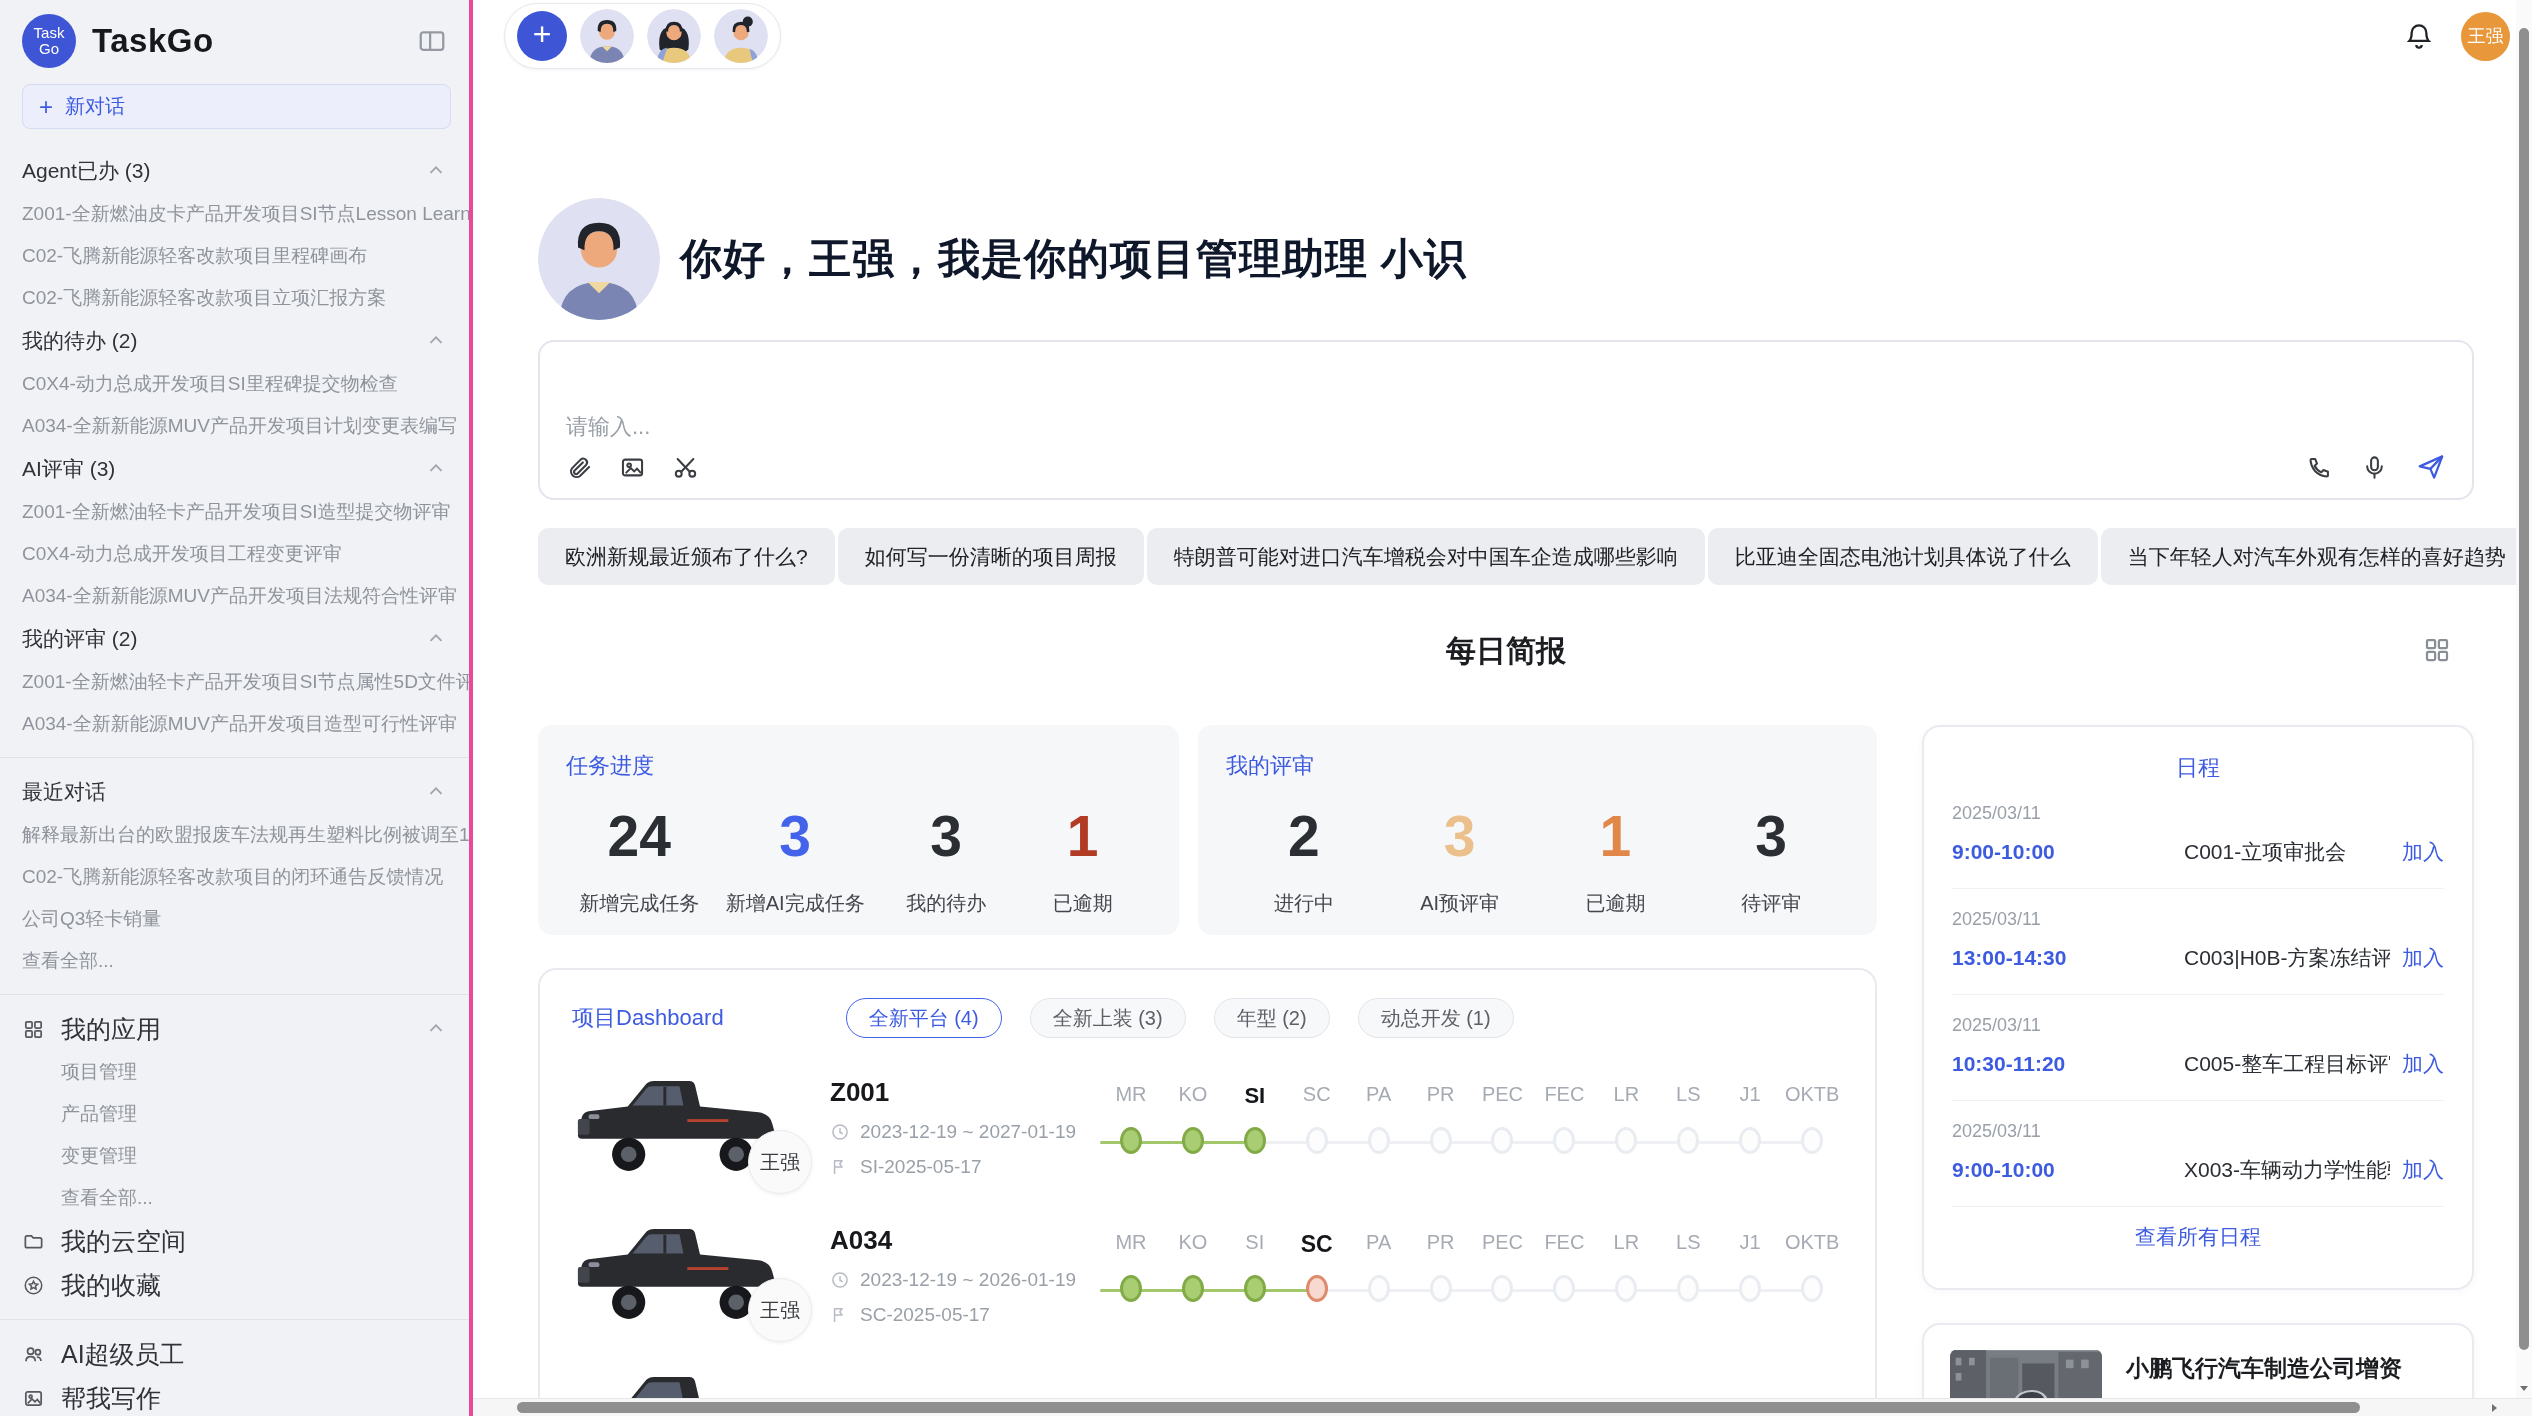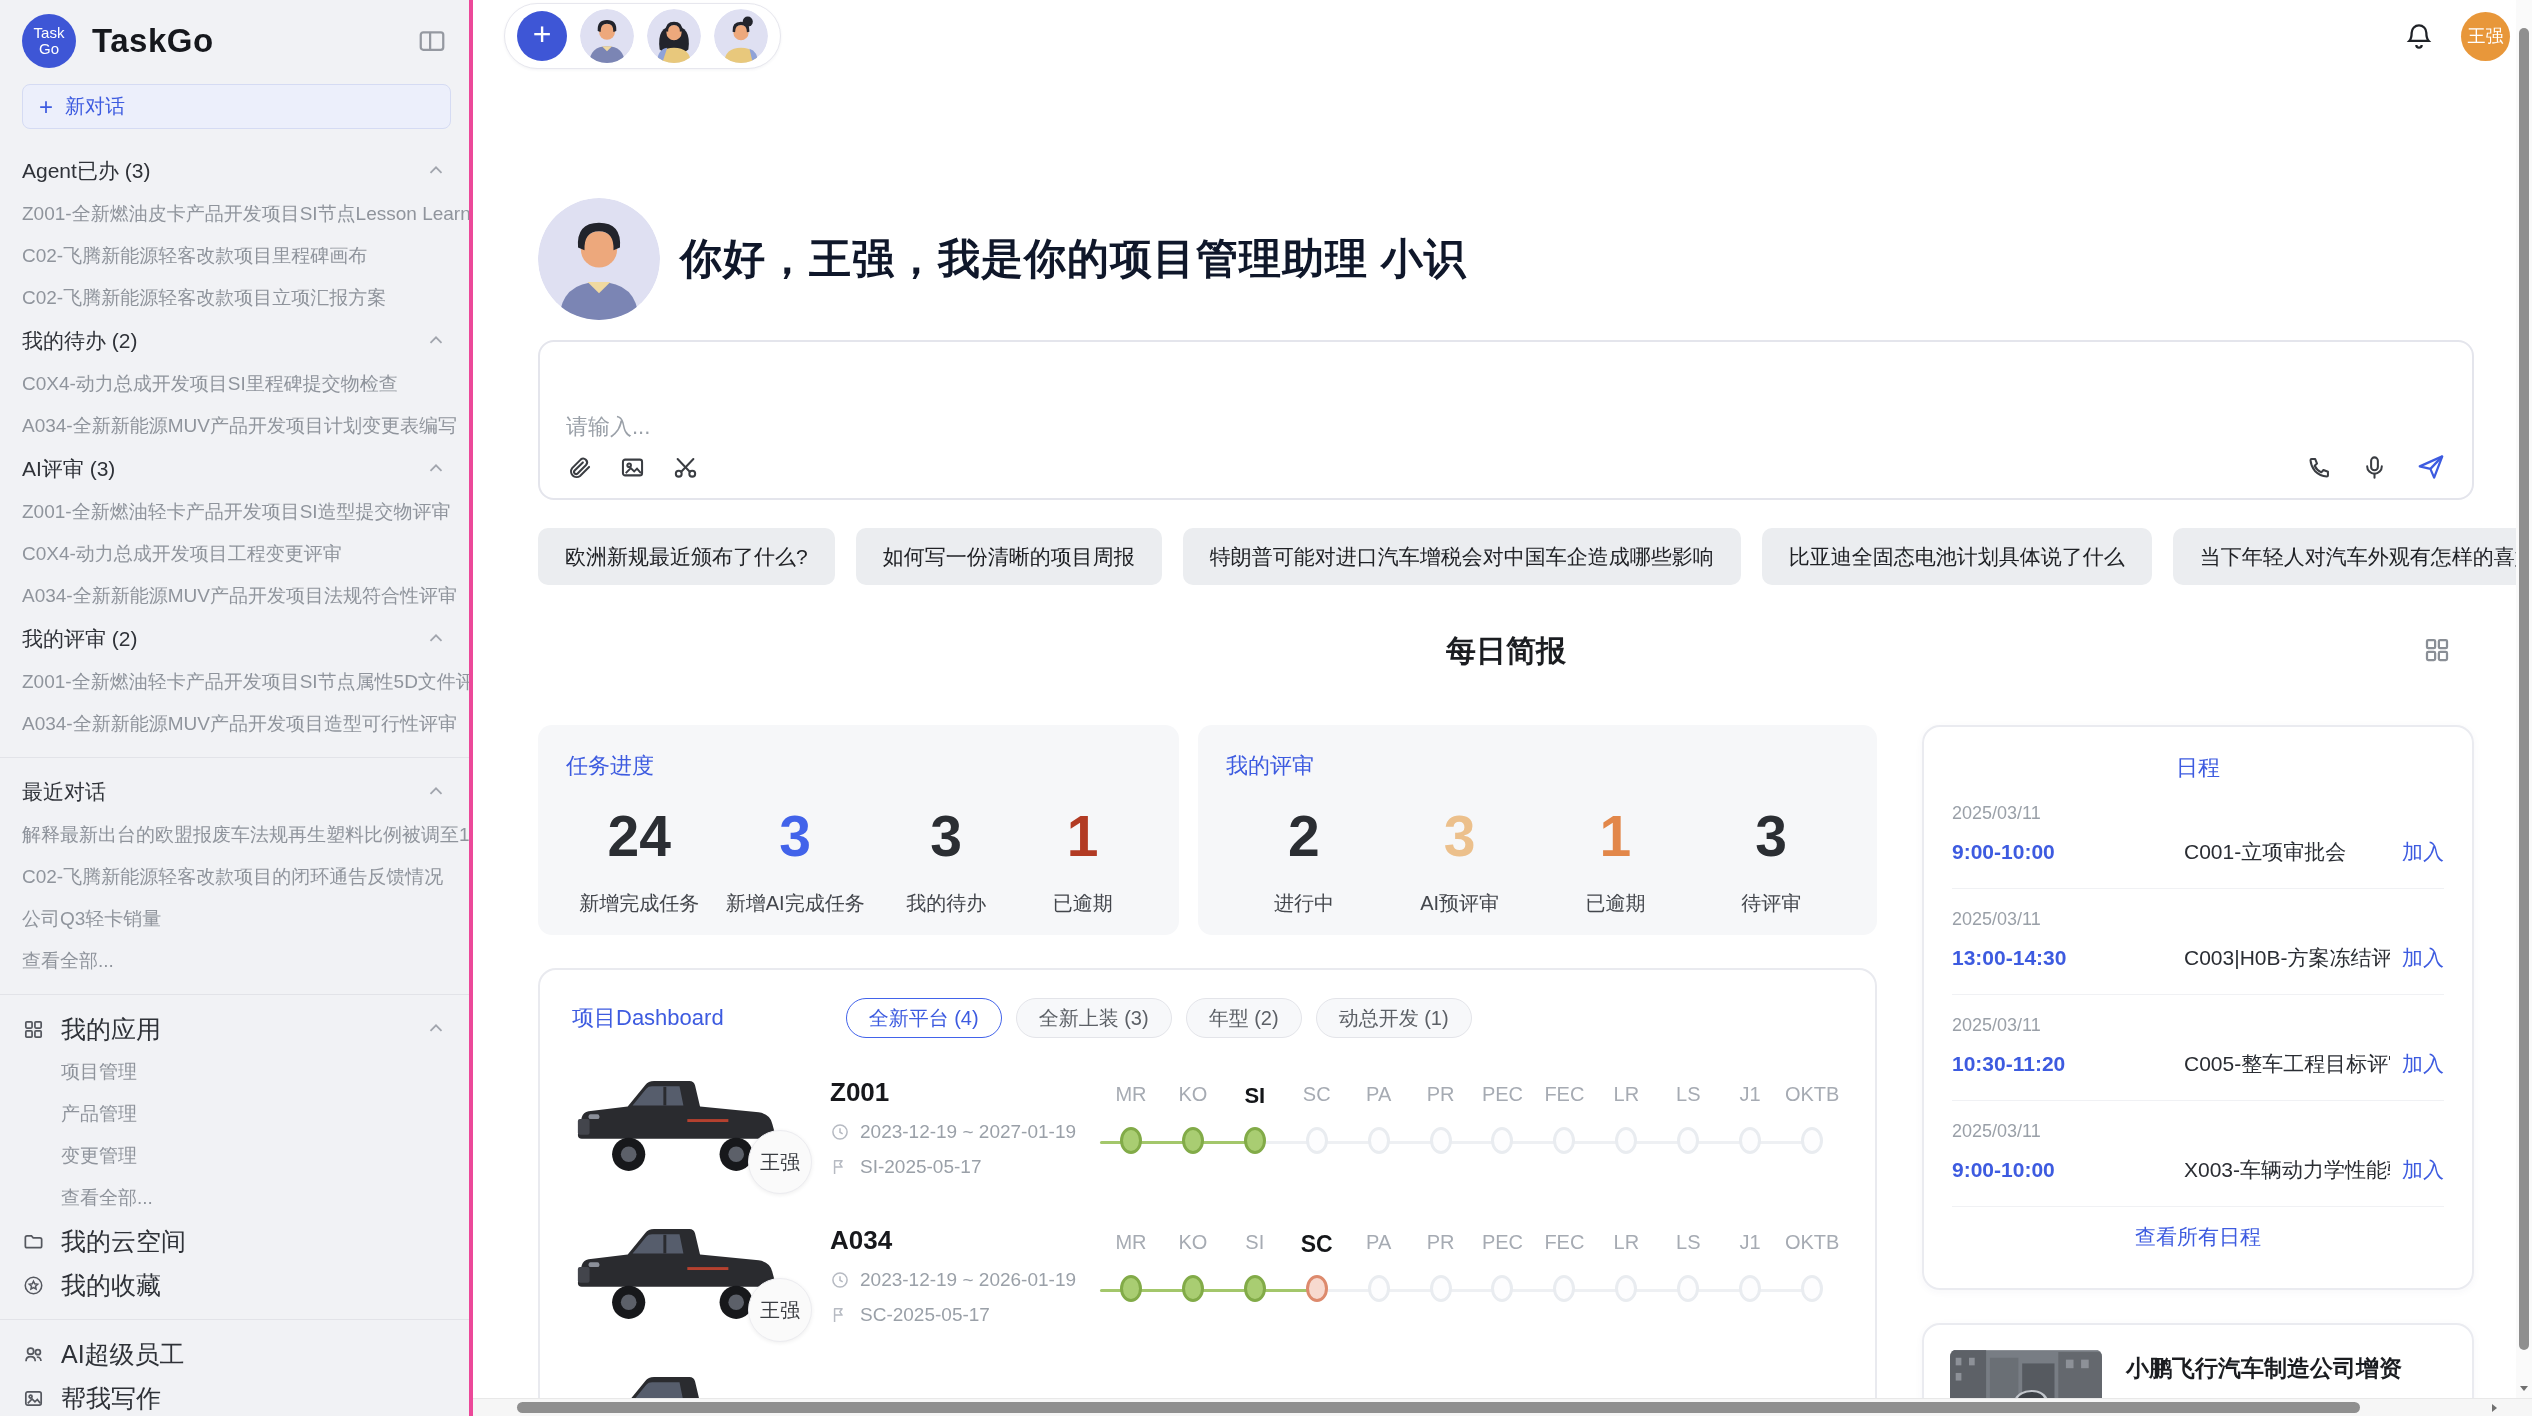--- a/index.html
+++ b/index.html
@@ -41,21 +41,21 @@
   .greeting { font-size:42px; font-weight:700; color:#0f172a; margin-left:20px; letter-spacing:1px; }
 
   .composer { margin-top:20px; height:160px; border:2px solid #e4e5ec; border-radius:16px; position:relative; cursor:text;padding-left:32px; }
   .composer-placeholder { position:absolute; top:70px; left:26px; font-size:22px; color:#9aa0a8; }
   .composer-bar { position:absolute; left:26px; right:26px; bottom:16px; display:flex; align-items:center; }
   .composer-left { display:flex; align-items:center; gap:26px; color:#3a3d42; }
   .composer-right { margin-left:auto; display:flex; align-items:center; gap:28px; color:#3a3d42; }
   .cic { width:27px; height:27px; cursor:pointer; }
   .cic.send { width:30px; height:30px; color:#3d5be0; }
 
-  .chips { display:flex; gap:21px; margin-top:28px; }
+  .chips { display:flex; gap:3px; margin-top:28px; }
   .chip { height:57px; display:flex; align-items:center; padding:0 27px; background:#ebedf0; border-radius:10px; font-size:21px; color:#202226; white-space:nowrap; cursor:pointer; }
 
   .brief-header { position:relative; margin-top:46px; height:44px; }
   .brief-header h2 { text-align:center; font-size:30px; font-weight:700; color:#1b1d21; }
   .brief-layout-btn { position:absolute; right:22px; top:4px; width:30px; height:30px; color:#8a8f96; background:none; border:none; cursor:pointer; }
 
   .columns { display:flex; margin-top:50px; }
   .col-left { width:1339px; flex:none; }
   .col-right { width:552px; flex:none; margin-left:45px; }
 
@@ -66,21 +66,21 @@
   .stats-row { display:flex; justify-content:space-around; margin-top:24px; }
   .stat { text-align:center; min-width:110px; }
   .stat-value { font-size:57px; font-weight:600; line-height:1.1; }
   .stat-label { margin-top:22px; font-size:20px; color:#43464c; }
   .c-dark { color:#2b2e33; } .c-blue { color:#4263ea; } .c-red { color:#b23b24; }
   .c-tan { color:#ecc08c; } .c-orange { color:#e2874a; }
 
   .dashboard { margin-top:33px; height:452px; border:2px solid #e9eaef; border-radius:18px; padding:28px 32px 0 32px; overflow:hidden; }
   .dash-header { display:flex; align-items:center; }
   .dash-title { font-size:22px; color:#3d5be0; }
-  .dash-filters { display:flex; gap:14px; margin-left:122px; }
+  .dash-filters { display:flex; gap:28px; margin-left:122px; }
   .filter-chip { height:40px; display:flex; align-items:center; padding:0 22px; border-radius:999px; background:#f7f8fa; border:1px solid #e3e4e9; font-size:20px; color:#5c6066; cursor:pointer; white-space:nowrap; }
   .filter-chip.active { background:#fff; border:1px solid #4263ea; color:#3d5be0; }
 
   .project-row { display:flex; align-items:center; margin-top:30px; }
   .truck-wrap { position:relative; width:228px; height:118px; flex:none; }
   .truck-wrap svg { width:215px; height:110px; display:block; }
   .owner-badge { position:absolute; right:-12px; bottom:-8px; width:64px; height:64px; border-radius:50%; background:#fafafa; border:1px solid #ececf0; box-shadow:0 1px 4px rgba(0,0,0,.07); display:flex; align-items:center; justify-content:center; font-size:20px; color:#3a3d42; }
   .proj-info { margin-left:30px; width:252px; flex:none; }
   .proj-code { font-size:26px; font-weight:700; color:#17181c; }
   .proj-meta { display:flex; align-items:center; gap:10px; margin-top:13px; font-size:19px; color:#9aa0a8; }

